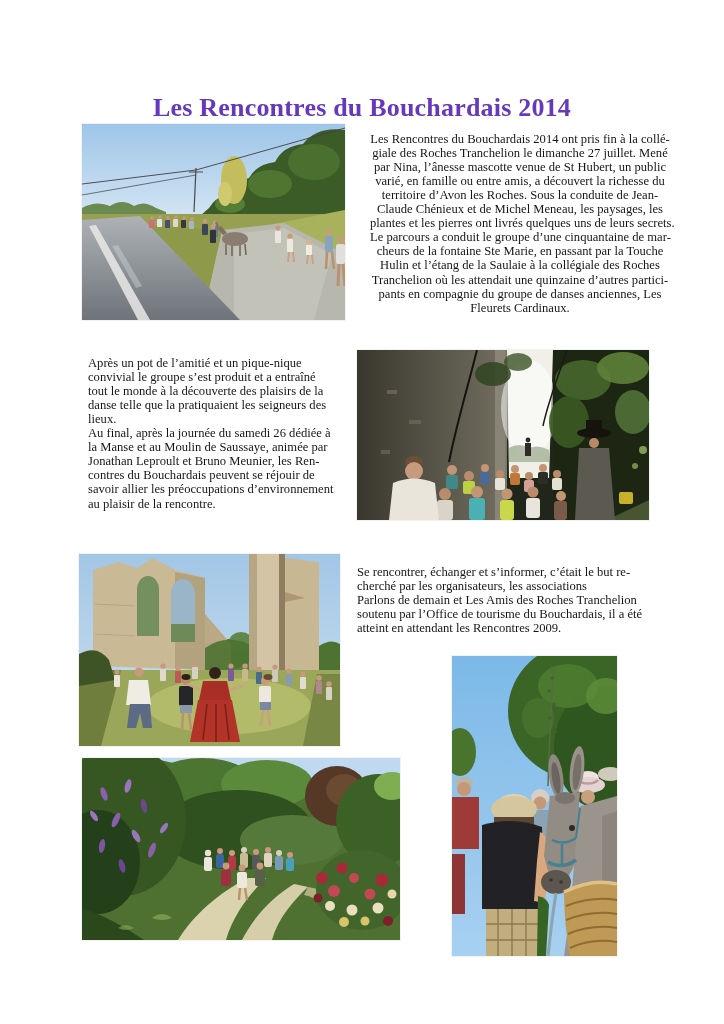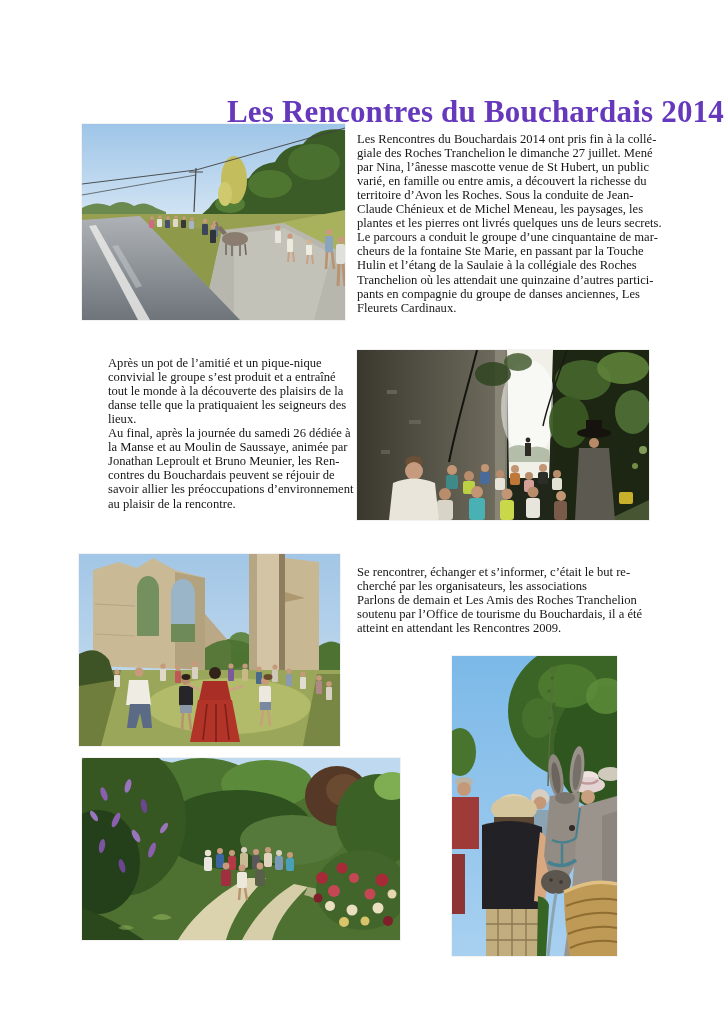--- a/index.html
+++ b/index.html
@@ -1,30 +1,30 @@
 <!DOCTYPE html>
 <html lang="fr"><head>
 <meta charset="utf-8">
 <style>
   html,body{margin:0;padding:0;background:#ffffff;}
   .page{
     position:relative;width:724px;height:1024px;background:#ffffff;
     overflow:hidden;font-family:"Liberation Serif","DejaVu Serif",serif;
   }
   .title{
-    position:absolute;left:0;top:72px;width:724px;text-align:right;
-    font-size:31px;line-height:38px;font-weight:bold;color:#6538bc;
+    position:absolute;left:0;top:72px;width:724px;text-align:center;
+    font-size:26px;line-height:38px;font-weight:bold;color:#6538bc;
     letter-spacing:.2px;
   }
   .para{
     position:absolute;color:#161616;font-size:12.6px;line-height:14.1px;
     white-space:pre;letter-spacing:0;
   }
-  .para-1{left:357px;top:119px;width:300px;}
-  .para-2{left:88px;top:343px;width:272px;margin-left:20px;}
+  .para-1{left:370px;top:119px;width:300px;text-align:center;}
+  .para-2{left:88px;top:343px;width:272px;}
   .para-3{left:357px;top:552px;width:312px;}
   .photo{position:absolute;overflow:hidden;box-shadow:0 0 0 1px rgba(0,0,0,.05);}
   .photo svg{display:block;width:100%;height:100%;}
   .photo-1{left:82px;top:124px;width:263px;height:196px;}
   .photo-2{left:357px;top:350px;width:292px;height:170px;}
   .photo-3{left:79px;top:554px;width:261px;height:192px;}
   .photo-4{left:82px;top:758px;width:318px;height:182px;}
   .photo-5{left:452px;top:656px;width:165px;height:300px;}
 </style>
 </head>

